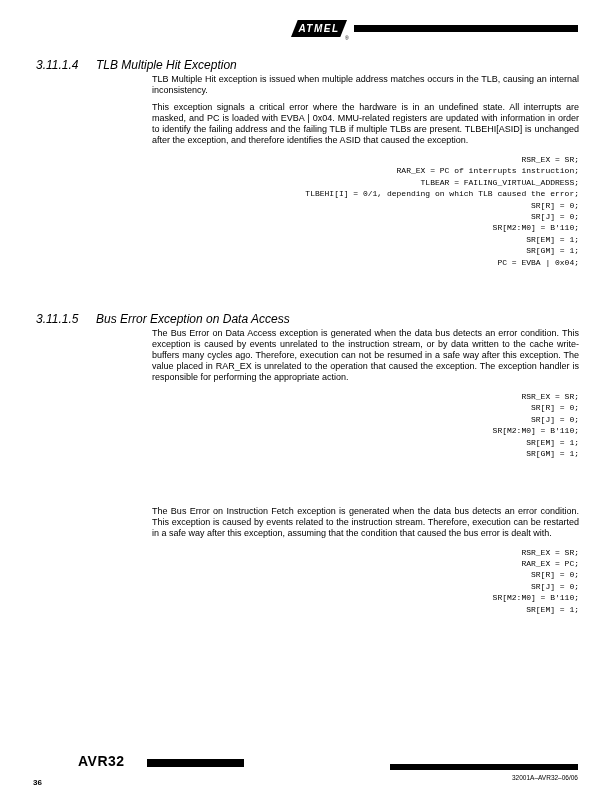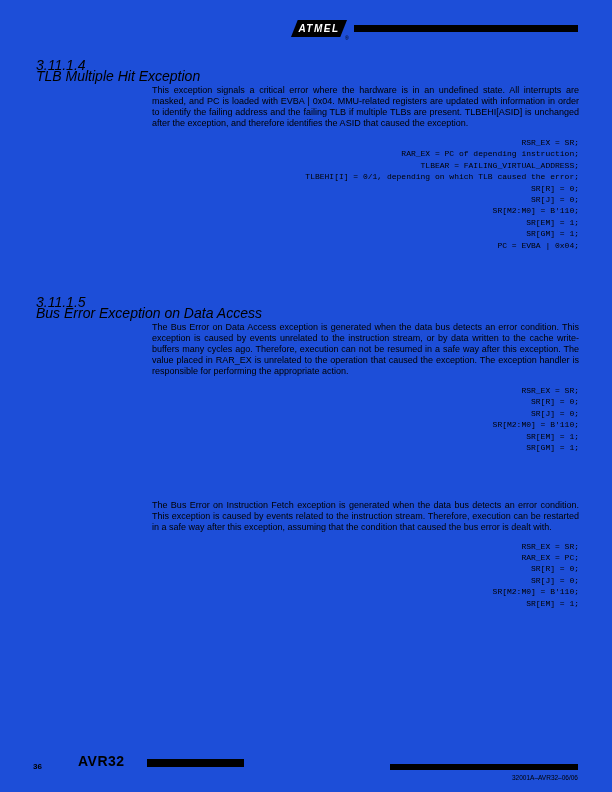--- a/index.html
+++ b/index.html
@@ -5,21 +5,21 @@
   html, body {
     margin: 0;
     padding: 0;
     background: #e8e8e8;
   }
   .page {
     position: relative;
     width: 612px;
     height: 792px;
     margin: 0 auto;
-    background: #1d4ed8;
+    background: #ffffff;
     font-family: "Liberation Sans", sans-serif;
     color: #000;
     overflow: hidden;
   }
 
   
   .logo {
     position: absolute;
     top: 20px;
     left: 291px;
@@ -59,23 +59,22 @@
     right: 0;
   }
   .doc-section {
     margin-bottom: 46px;
   }
   .section-heading {
     display: flex;
     margin-left: 36px;
     margin-bottom: 3px;
     font-style: italic;
-    font-size: 14px;
+    font-size: 12px;
     line-height: 11px;
-    flex-direction: column;
   }
   .section-number {
     width: 60px;
     flex: none;
   }
   .section-body {
     margin-left: 152px;
     margin-right: 33px;
   }
   .paragraph {
@@ -92,21 +91,21 @@
   }
   .code-line {
     white-space: pre;
     text-align: right;
   }
 
   
   .page-number {
     position: absolute;
     left: 33px;
-    top: 762px;
+    top: 778px;
     font-size: 8px;
     font-weight: bold;
   }
   .product-name {
     position: absolute;
     left: 78px;
     top: 753px;
     font-size: 14px;
     font-weight: bold;
     letter-spacing: 0.5px;
@@ -145,24 +144,25 @@
   <span class="logo-reg">®</span>
   <div class="header-bar"></div>
 
   <main class="content">
       <section class="doc-section">
         <div class="section-heading">
           <span class="section-number">3.11.1.4</span>
           <span class="section-title">TLB Multiple Hit Exception</span>
         </div>
         <div class="section-body">
+          <p class="paragraph">TLB Multiple Hit exception is issued when multiple address matches occurs in the TLB, causing an internal inconsistency.</p>
           <p class="paragraph">This exception signals a critical error where the hardware is in an undefined state. All interrupts are masked, and PC is loaded with EVBA | 0x04. MMU-related registers are updated with information in order to identify the failing address and the failing TLB if multiple TLBs are present. TLBEHI[ASID] is unchanged after the exception, and therefore identifies the ASID that caused the exception.</p>
           <div class="code-block">
             <div class="code-line">RSR_EX = SR;</div>
-            <div class="code-line">RAR_EX = PC of depending instruction;</div>
+            <div class="code-line">RAR_EX = PC of interrupts instruction;</div>
             <div class="code-line">TLBEAR = FAILING_VIRTUAL_ADDRESS;</div>
             <div class="code-line">TLBEHI[I] = 0/1, depending on which TLB caused the error;</div>
             <div class="code-line">SR[R] = 0;</div>
             <div class="code-line">SR[J] = 0;</div>
             <div class="code-line">SR[M2:M0] = B'110;</div>
             <div class="code-line">SR[EM] = 1;</div>
             <div class="code-line">SR[GM] = 1;</div>
             <div class="code-line">PC = EVBA | 0x04;</div>
           </div>
         </div>

